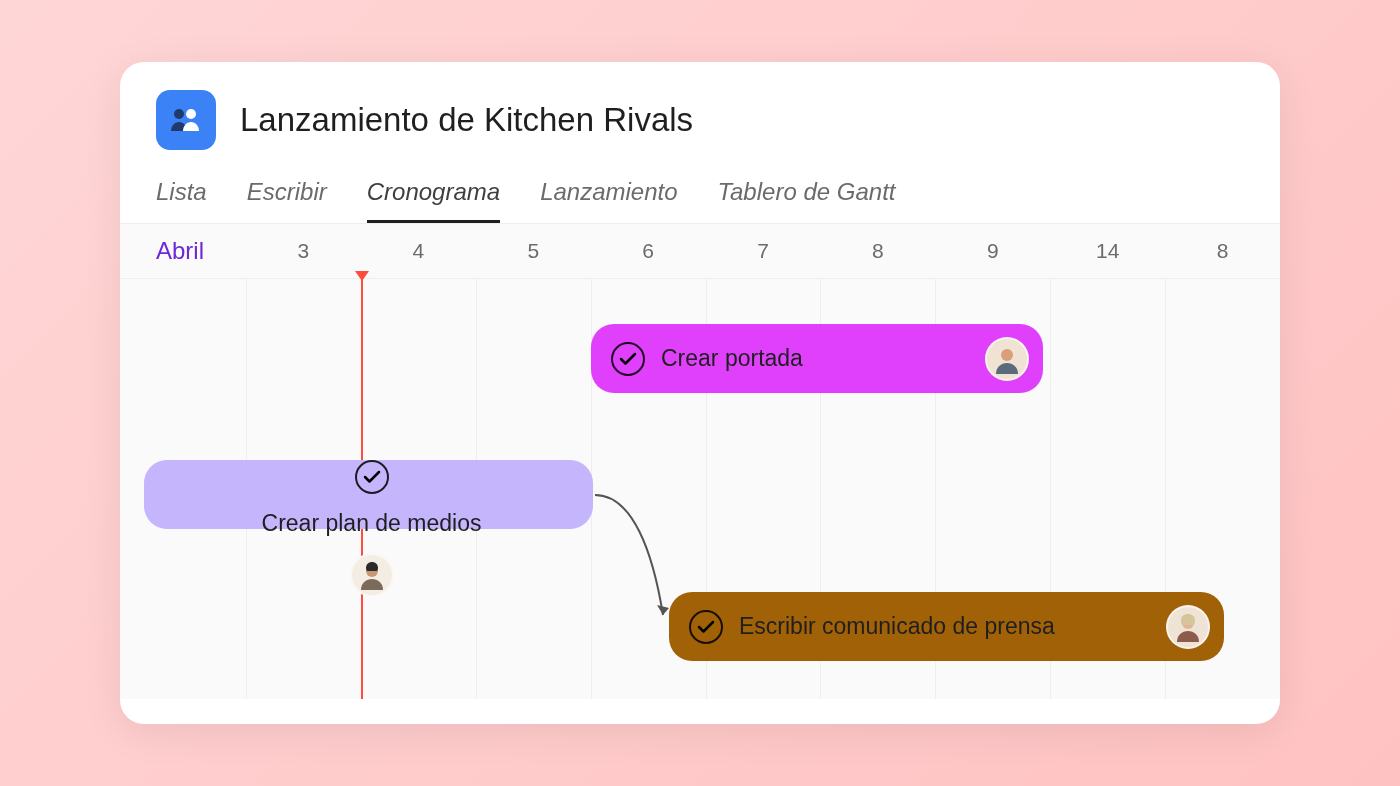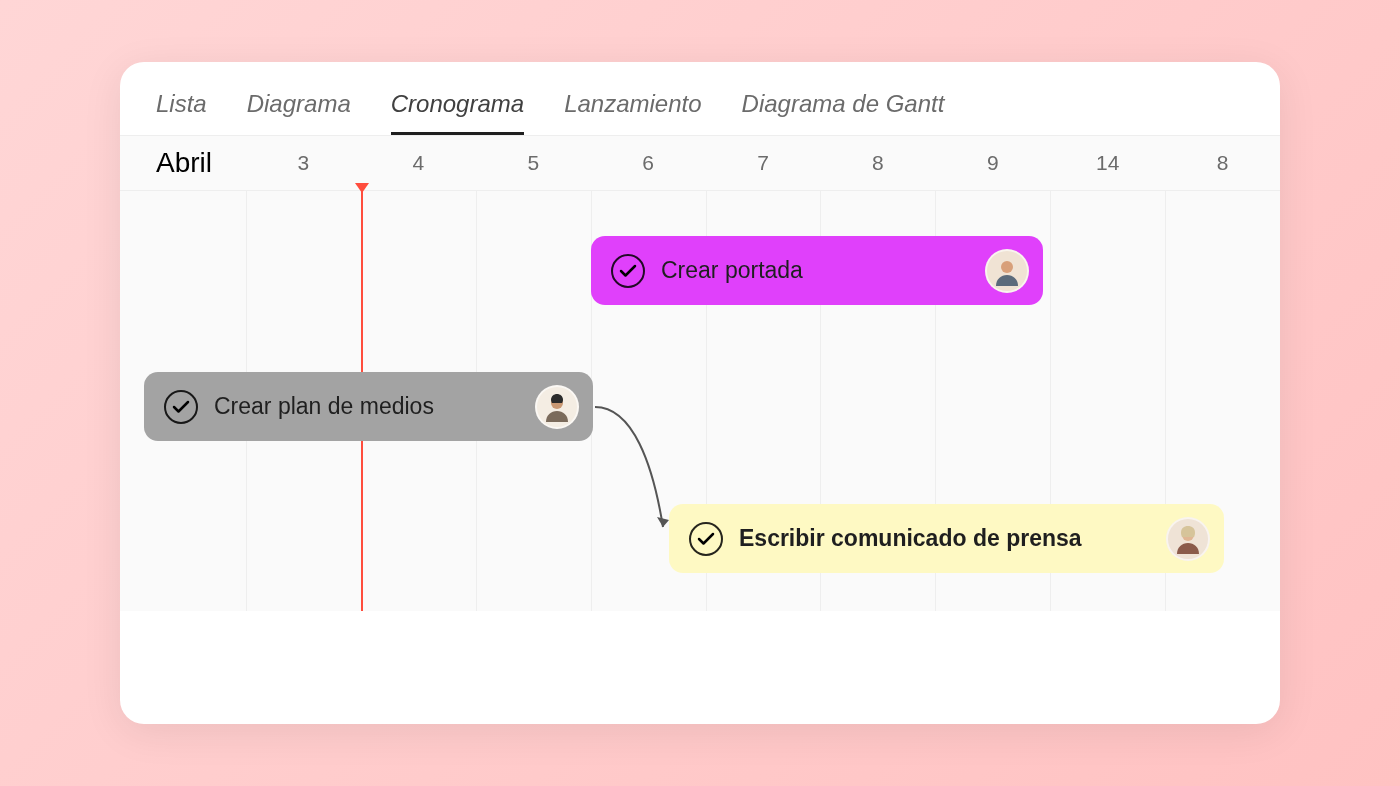--- a/index.html
+++ b/index.html
@@ -22,66 +22,79 @@
 }
 .title { font-size: 33px; font-weight: 500; color: #1f1f1f; }
 .tabs { display: flex; gap: 40px; margin-top: 28px; padding: 0 36px; }
 .tab { font-size: 24px; color: #6b6b6b; padding-bottom: 14px; cursor: pointer; font-style: italic; }
 .tab.active { color: #404040; font-weight: 500; border-bottom: 3px solid #1f1f1f; }
 .timeline-header {
   display: flex; align-items: center; background: #fafafa;
   border-top: 1px solid #eee; border-bottom: 1px solid #eee;
   height: 56px; padding-left: 36px;
 }
-.month { font-size: 28px; color: #000000; width: 90px; }
+.month { font-size: 24px; color: #6d28d9; width: 90px; }
 .days { display: flex; flex: 1; }
 .day { flex: 1; text-align: center; font-size: 21px; color: #6b6b6b; }
 .timeline-body { position: relative; height: 420px; background: #fafafa; padding-left: 36px; }
 .grid { position: absolute; inset: 0; left: 126px; display: flex; }
 .col { flex: 1; border-left: 1px solid #eee; }
 .now-line {
   position: absolute; top: 0; bottom: 0; width: 2px; background: #ff4d3d;
 }
 .now-line::before {
   content: ''; position: absolute; top: -8px; left: -6px;
   border-left: 7px solid transparent; border-right: 7px solid transparent;
   border-top: 10px solid #ff4d3d;
 }
 .task {
-  position: absolute; height: 69px; border-radius: 14px;
+  position: absolute; height: 69px; border-radius: 23px;
   display: flex; align-items: center; padding: 0 14px 0 20px;
   gap: 16px; cursor: pointer;
 }
 .task-check {
   width: 34px; height: 34px; border: 2.5px solid rgba(0,0,0,.85);
   border-radius: 50%; display: flex; align-items: center; justify-content: center;
   flex-shrink: 0;
 }
 .task-label { font-size: 23px; color: #1f1f1f; flex: 1; white-space: nowrap; }
 .avatar {
   width: 44px; height: 44px; border-radius: 50%; background: #e8d5c4;
   border: 2px solid rgba(255,255,255,.6); flex-shrink: 0;
   display: flex; align-items: center; justify-content: center;
 }
 .task-magenta { background: #e040fb; }
-.task-green { background: #a3a3a3; }
-.task-purple { background: #fef9c3; font-weight: bold; }
+.task-green { background: #c4b5fd; flex-direction: column; }
+.task-purple { background: #a16207; }
 .dep-arrow { position: absolute; pointer-events: none; }
 </style>
 </head>
 <body>
 
 <div class="card">
+  <div class="header">
+    <div class="title-row">
+      <div class="project-icon">
+        <svg width="34" height="26" viewBox="0 0 34 26">
+          <circle cx="10" cy="7" r="5" fill="#1f3a6b"></circle>
+          <path d="M2 24c0-5 3.5-9 8-9s8 4 8 9z" fill="#1f3a6b"></path>
+          <circle cx="22" cy="7" r="5" fill="#fff"></circle>
+          <path d="M14 24c0-5 3.5-9 8-9s8 4 8 9z" fill="#fff"></path>
+        </svg>
+      </div>
+      <h1 class="title">Lanzamiento de Kitchen Rivals</h1>
+    </div>
+  </div>
 
   <div class="tabs">
     <div class="tab">Lista</div>
-    <div class="tab">Diagrama</div>
+    <div class="tab">Escribir</div>
     <div class="tab active">Cronograma</div>
     <div class="tab">Lanzamiento</div>
-    <div class="tab">Diagrama de Gantt</div>
+    <div class="tab">Tablero de Gantt</div>
   </div>
 
   <div class="timeline-header">
     <div class="month">Abril</div>
     <div class="days">
       <div class="day">3</div>
       <div class="day">4</div>
       <div class="day">5</div>
       <div class="day">6</div>
       <div class="day">7</div>

